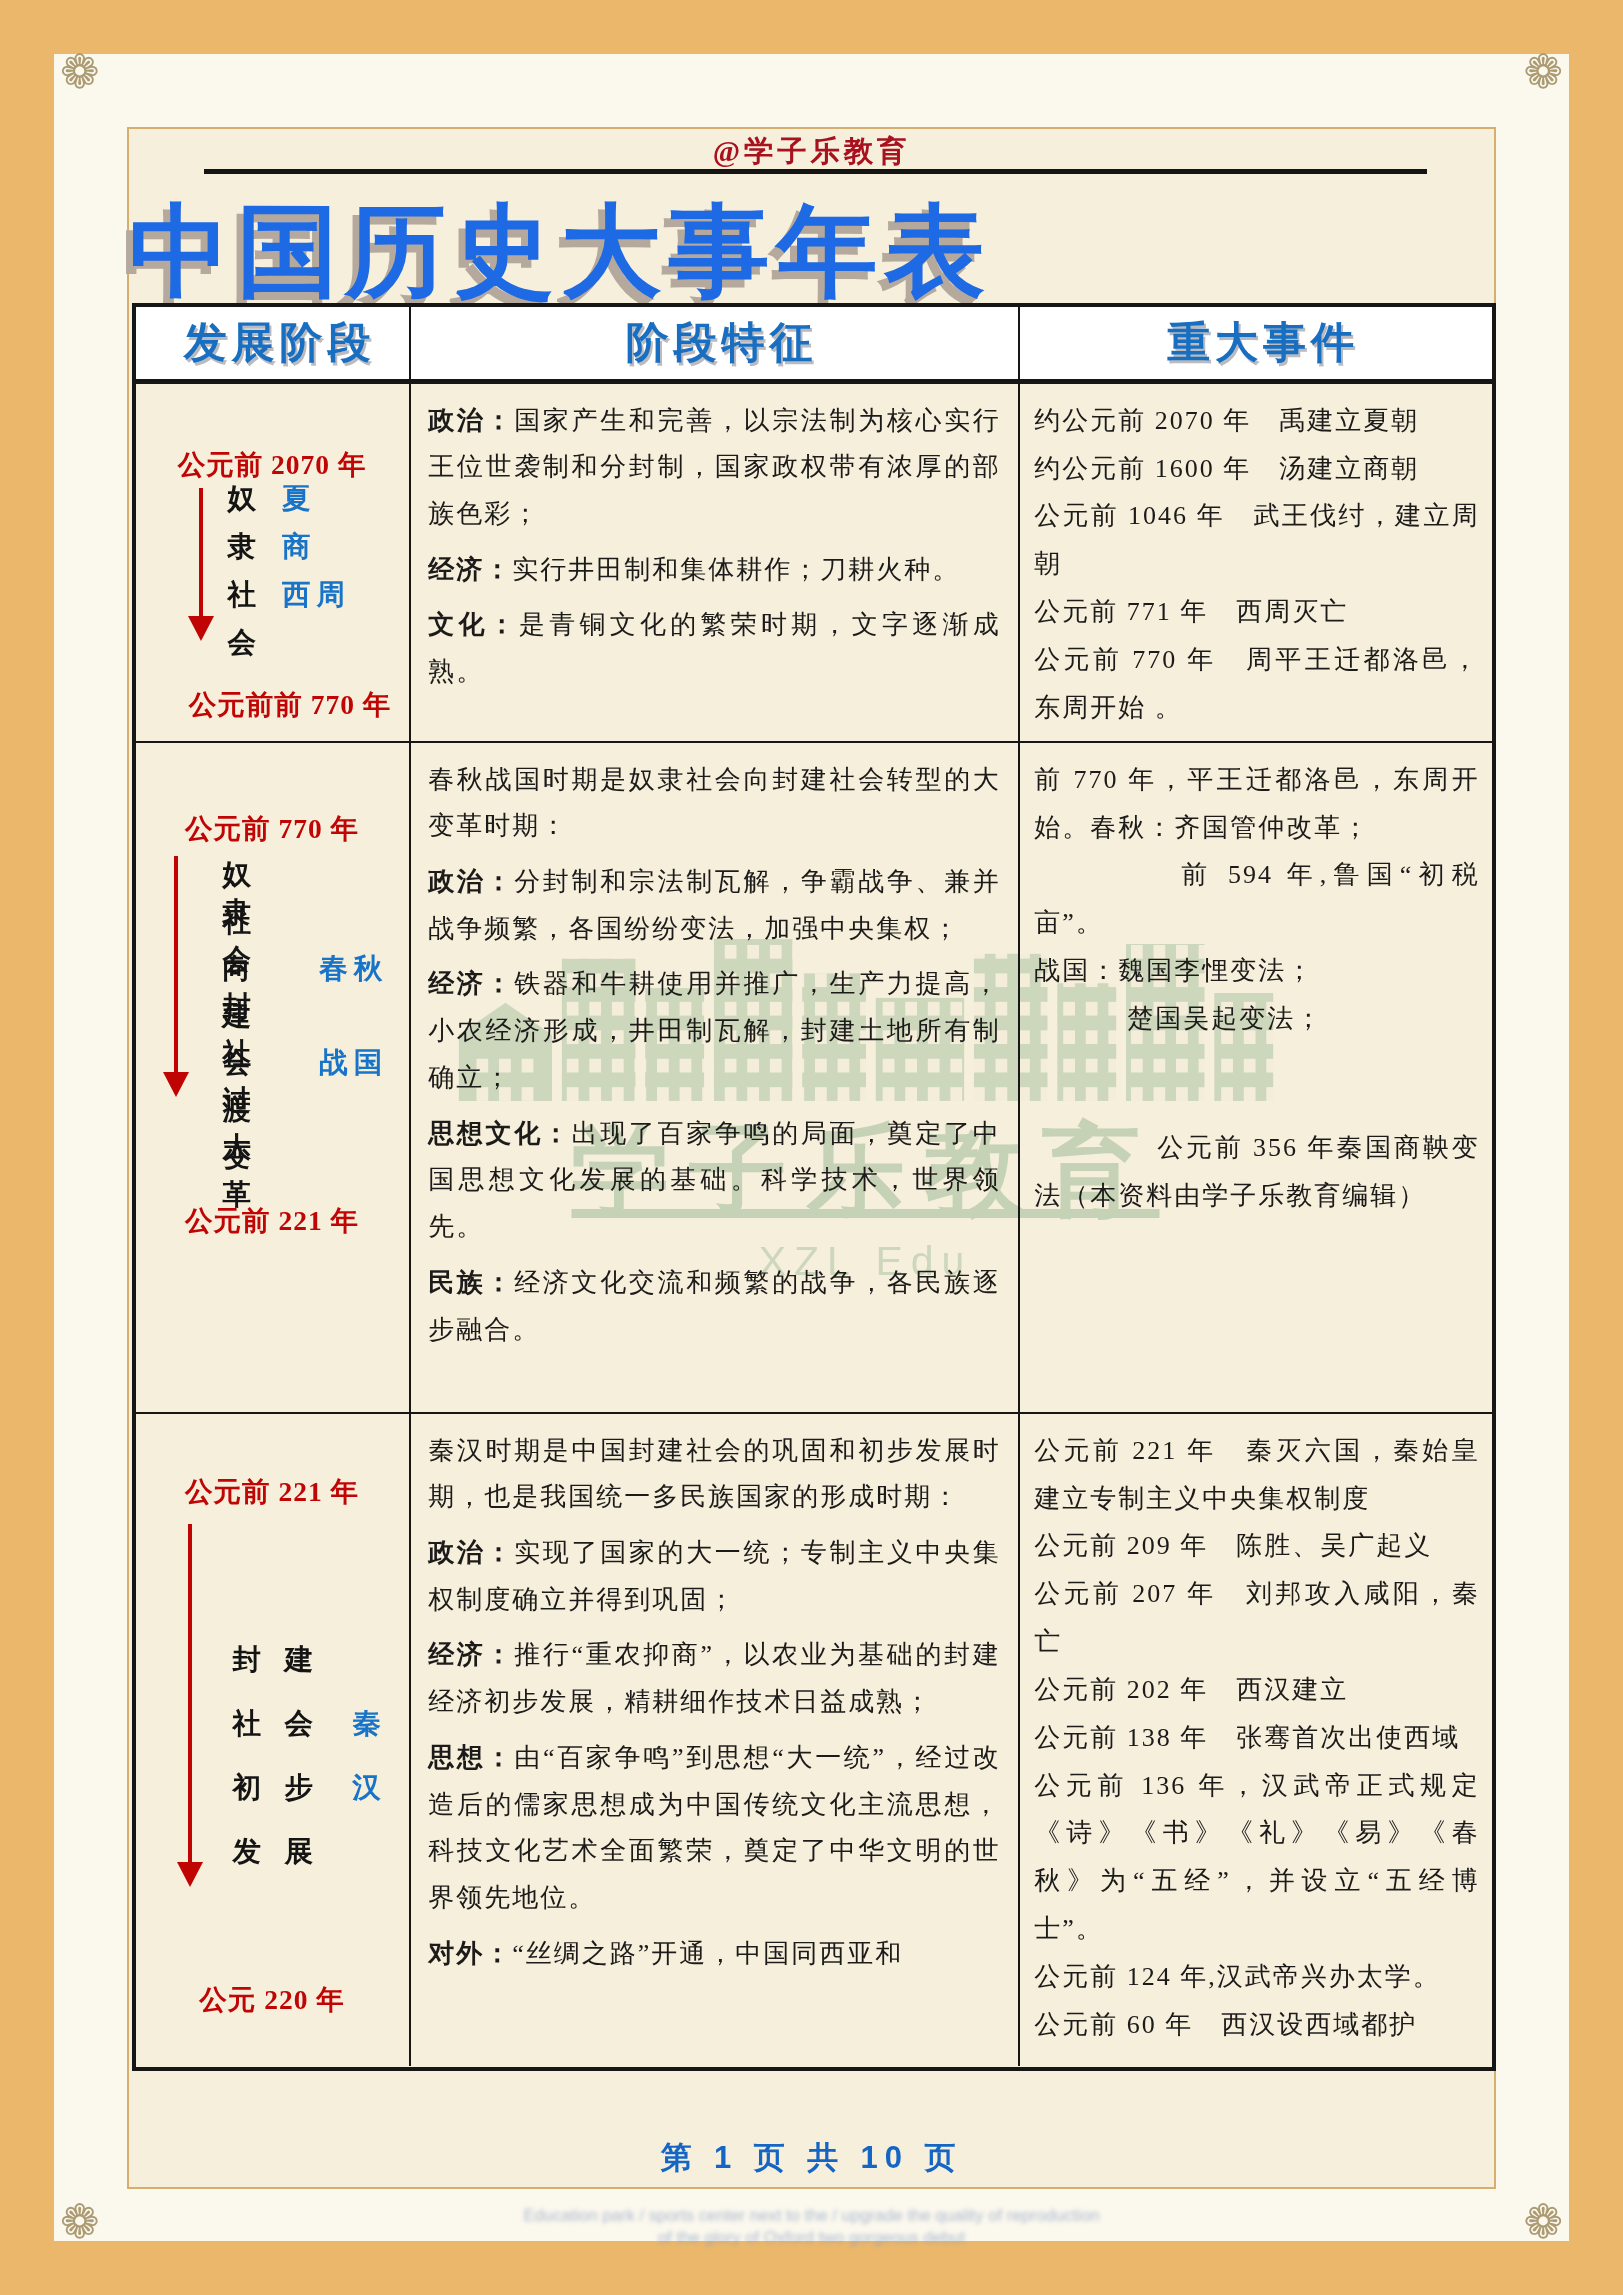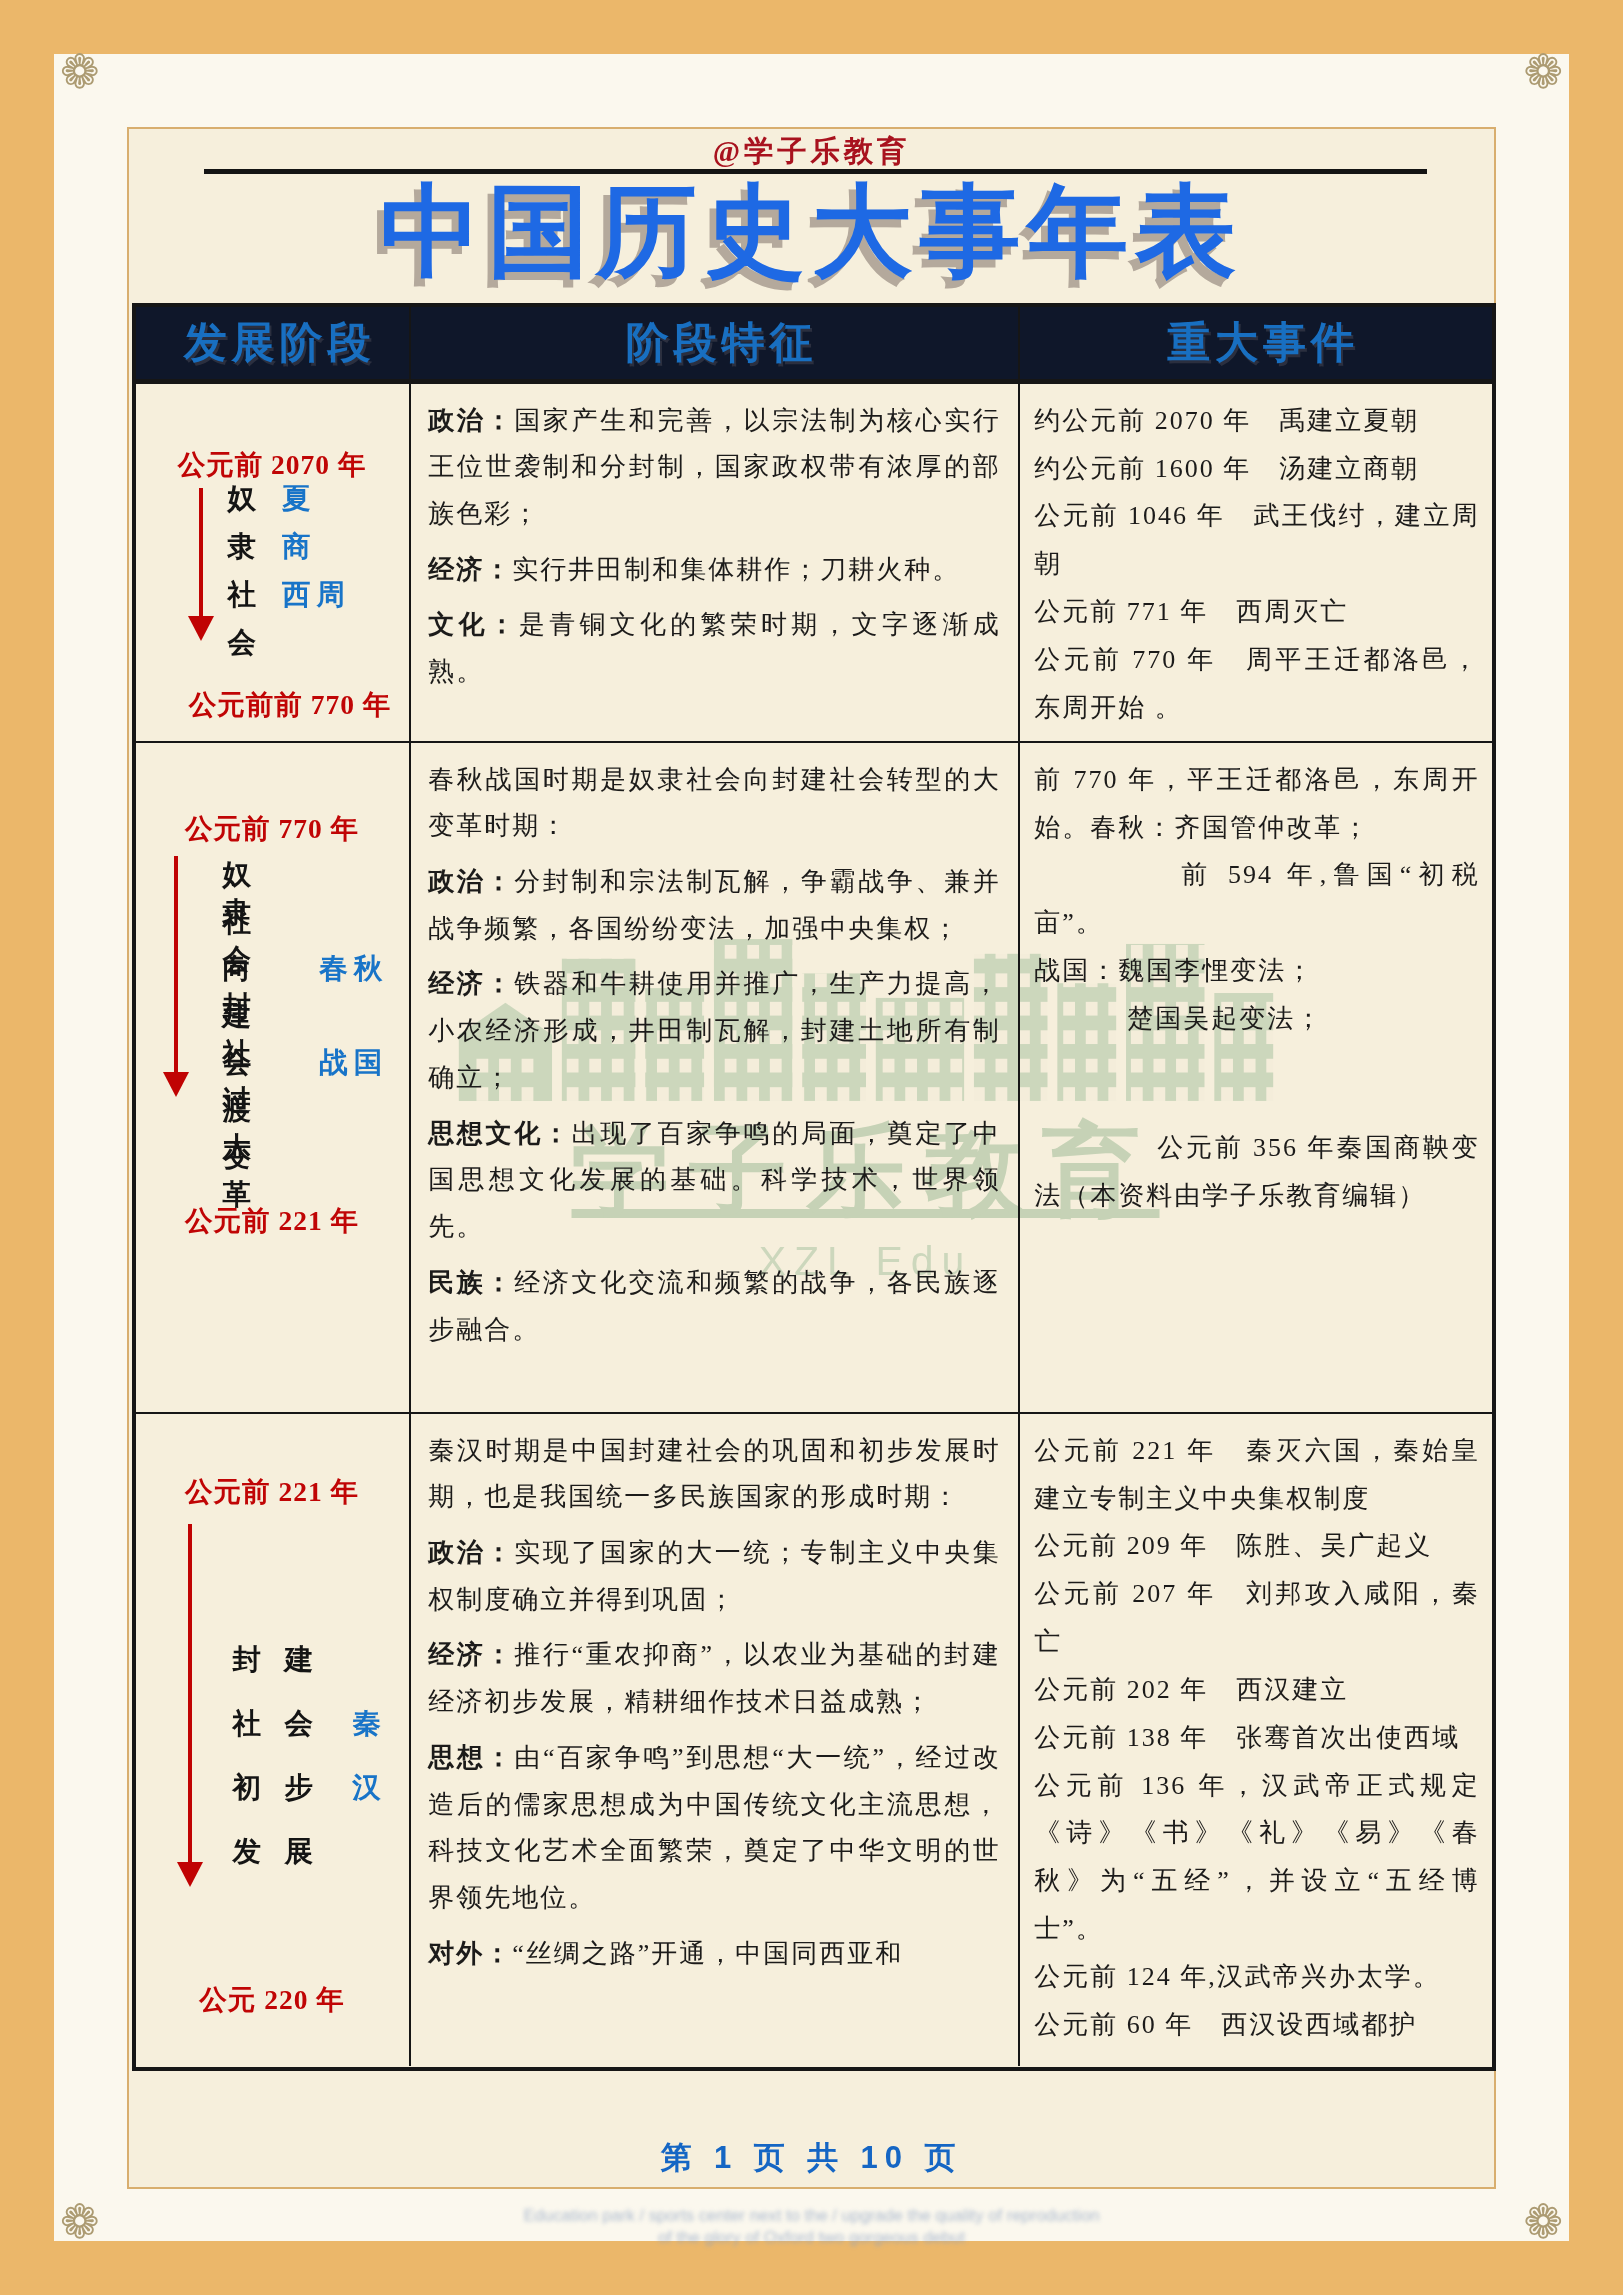--- a/index.html
+++ b/index.html
@@ -38,22 +38,22 @@
     position:absolute; top:2.9px; left:0; width:100%;
     text-align:center;
     font-size:29.4px; font-weight:700;
     letter-spacing:3.9px; color:#A8121E;
   }
   .rule {
     position:absolute; top:40px; left:75px;
     width:1223px; height:5.4px; background:#141414;
   }
   .title {
-    position:absolute; top:36px; left:0; width:100%;
-    text-align:center;
+    position:absolute; top:56px; left:0; width:100%;
+    text-align:left;
     font-family:Liberation Serif, serif;
     font-size:101px; font-weight:900; letter-spacing:6.9px;
     color:#1E69E4;
     text-shadow:-6.9px 7.9px 0 #B4A99C;
   }
 
   
   .wm {
     position:absolute; left:275px; top:810px; width:923px;
     text-align:center; opacity:.40; z-index:0; pointer-events:none;
@@ -87,21 +87,21 @@
     display:grid;
     grid-template-columns:273px 609px 474px;
     grid-template-rows:72px 362px 671px 654px;
     z-index:1;
   }
   .cell { border-left:2.9px solid #161616; border-top:2.9px solid #161616; overflow:hidden; position:relative; }
   .cell.c0 { border-left:none; }
   .cell.r0 { border-top:none; }
   .cell.r1 { border-top-width:5.4px; }
   .hcell {
-    background:#0f172a;
+    background:#ffffff;
     display:flex; align-items:center; justify-content:center;
     font-family:"Liberation Sans","DejaVu Sans",sans-serif;
     font-size:43px; font-weight:700; letter-spacing:4.9px;
     color:#186FC1;
     text-shadow:2px 2.5px 0 rgba(85,85,95,.4);
     padding-left:15px;
   }
 
   
   .syear {

